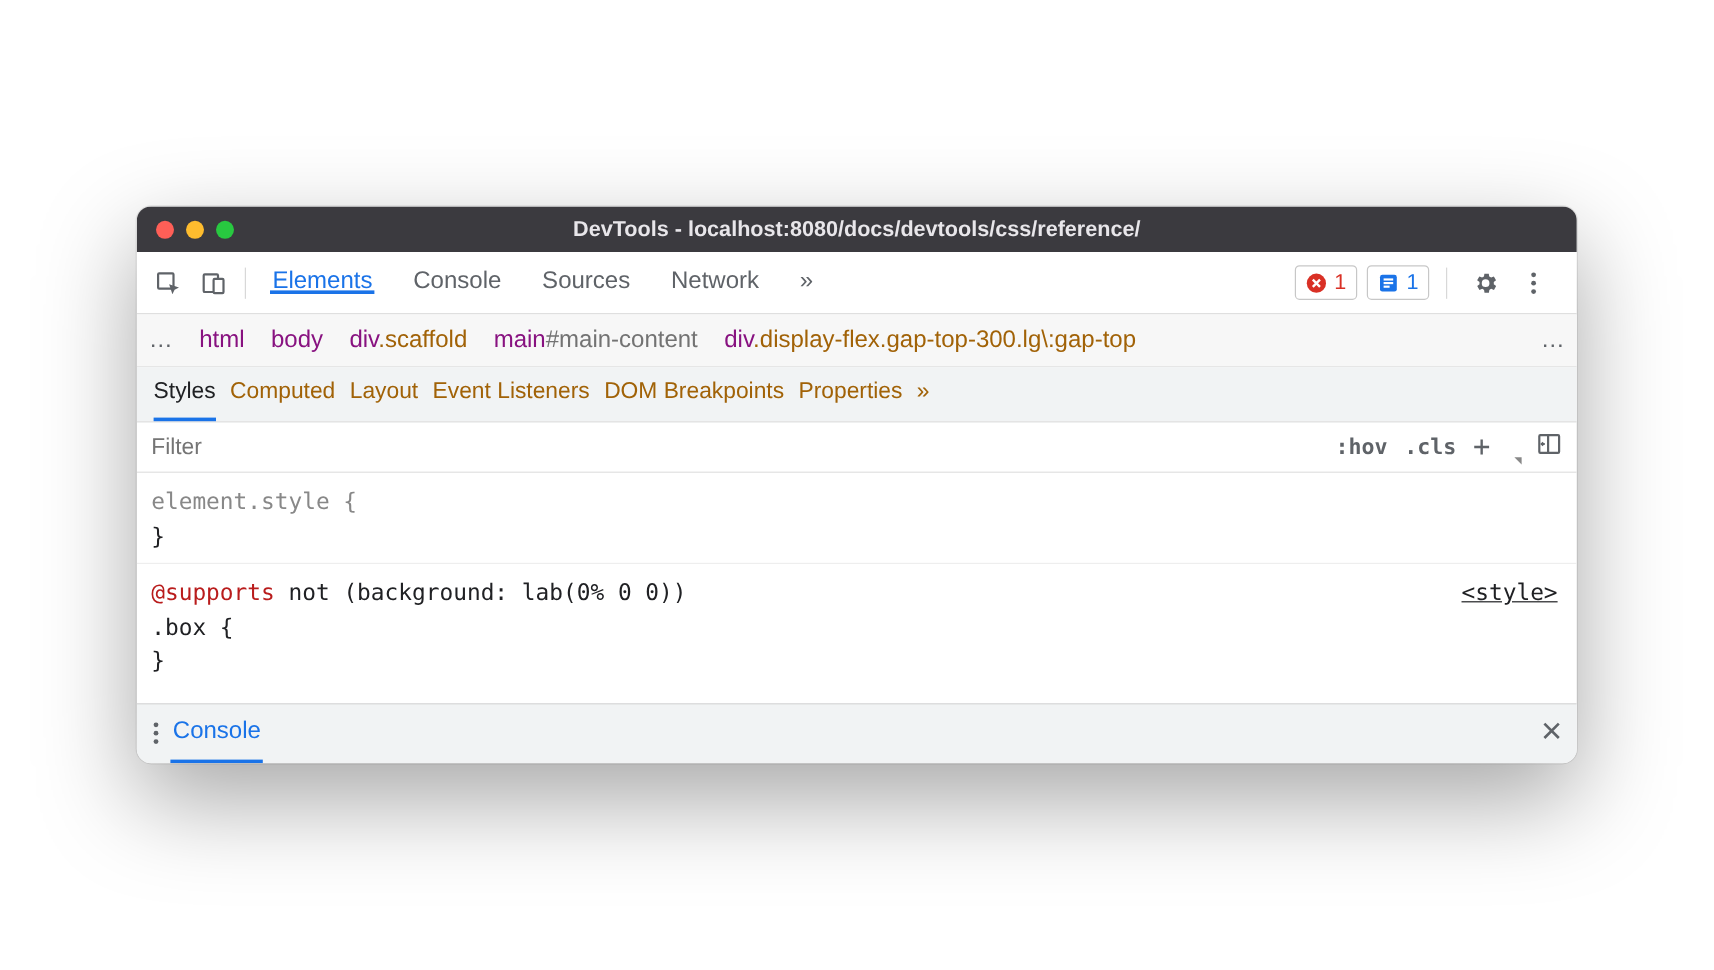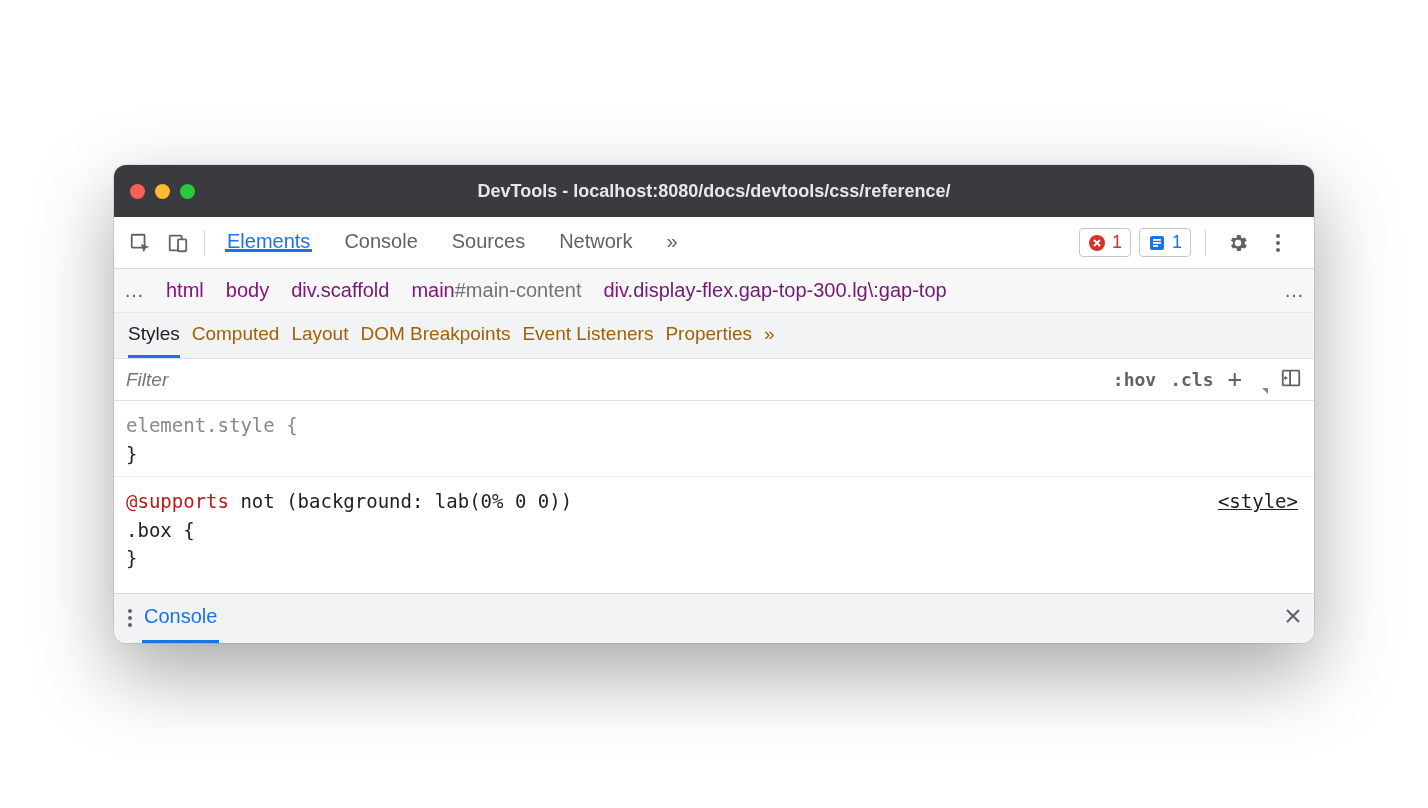--- a/index.html
+++ b/index.html
@@ -13,21 +13,21 @@
 }
 .window {
   width: 1200px;
   border-radius: 12px;
   overflow: hidden;
   box-shadow: 0 30px 80px rgba(0,0,0,0.35), 0 0 0 1px rgba(0,0,0,0.08);
   background: #fff;
 }
 .titlebar {
   background: #3b3a3f;
-  height: 52px;
+  height: 38px;
   display: flex;
   align-items: center;
   padding: 0 16px;
   position: relative;
 }
 .traffic { display: flex; gap: 10px; }
 .dot { width: 15px; height: 15px; border-radius: 50%; }
 .dot.red { background: #ff5f57; }
 .dot.yellow { background: #febc2e; }
 .dot.green { background: #28c840; }
@@ -81,21 +81,21 @@
   display: flex; align-items: center; height: 44px;
   border-bottom: 1px solid #e6e6e6;
   padding: 0 10px; gap: 22px;
   font-size: 20px;
   background: #f7f7f7;
   overflow: hidden;
   white-space: nowrap;
 }
 .breadcrumb .ellipsis { color: #5f6368; }
 .crumb { cursor: pointer; color: #881280; }
-.crumb .cls { color: #701a75; }
+.crumb .cls { color: #a16207; }
 .crumb .id { color: #737373; }
 
 .subtabs {
   display: flex; align-items: stretch; height: 46px;
   border-bottom: 1px solid #e0e0e0;
   background: #f1f3f4; gap: 12px; padding: 0 14px;
 }
 .subtab {
   display: flex; align-items: center;
   font-size: 19px; color: #a16207; cursor: pointer;
@@ -105,21 +105,20 @@
 
 .filterbar {
   display: flex; align-items: center; height: 42px;
   border-bottom: 1px solid #e0e0e0;
   position: relative;
 }
 .filter-input {
   flex: 1; border: none; outline: none;
   font-size: 19px; padding: 0 12px; color: #5f6368;
   background: transparent;
-  font-style: italic;
 }
 .filter-tools {
   display: flex; align-items: center; gap: 14px;
   padding-right: 12px;
   font-family: ui-monospace, Menlo, Consolas, monospace;
   font-weight: 600; font-size: 18px; color: #5f6368;
 }
 .tool { cursor: pointer; }
 .plus { font-size: 24px; font-weight: 400; position: relative; top: -1px;}
 .panel-svg { width: 22px; height: 22px; }
@@ -244,22 +243,22 @@
     <span class="crumb"><span>div</span><span class="cls">.scaffold</span></span>
     <span class="crumb"><span>main</span><span class="id">#main-content</span></span>
     <span class="crumb"><span>div</span><span class="cls">.display-flex.gap-top-300.lg\:gap-top</span></span>
     <span class="ellipsis" style="margin-left:auto">…</span>
   </div>
 
   <div class="subtabs">
     <div class="subtab active">Styles</div>
     <div class="subtab">Computed</div>
     <div class="subtab">Layout</div>
+    <div class="subtab">Event Listeners</div>
     <div class="subtab">DOM Breakpoints</div>
-    <div class="subtab">Event Listeners</div>
     <div class="subtab">Properties</div>
     <div class="subtab">»</div>
   </div>
 
   <div class="filterbar">
     <input class="filter-input" placeholder="Filter" style="">
     <div class="filter-tools">
       <span class="tool">:hov</span>
       <span class="tool">.cls</span>
       <span class="tool plus">+</span>

